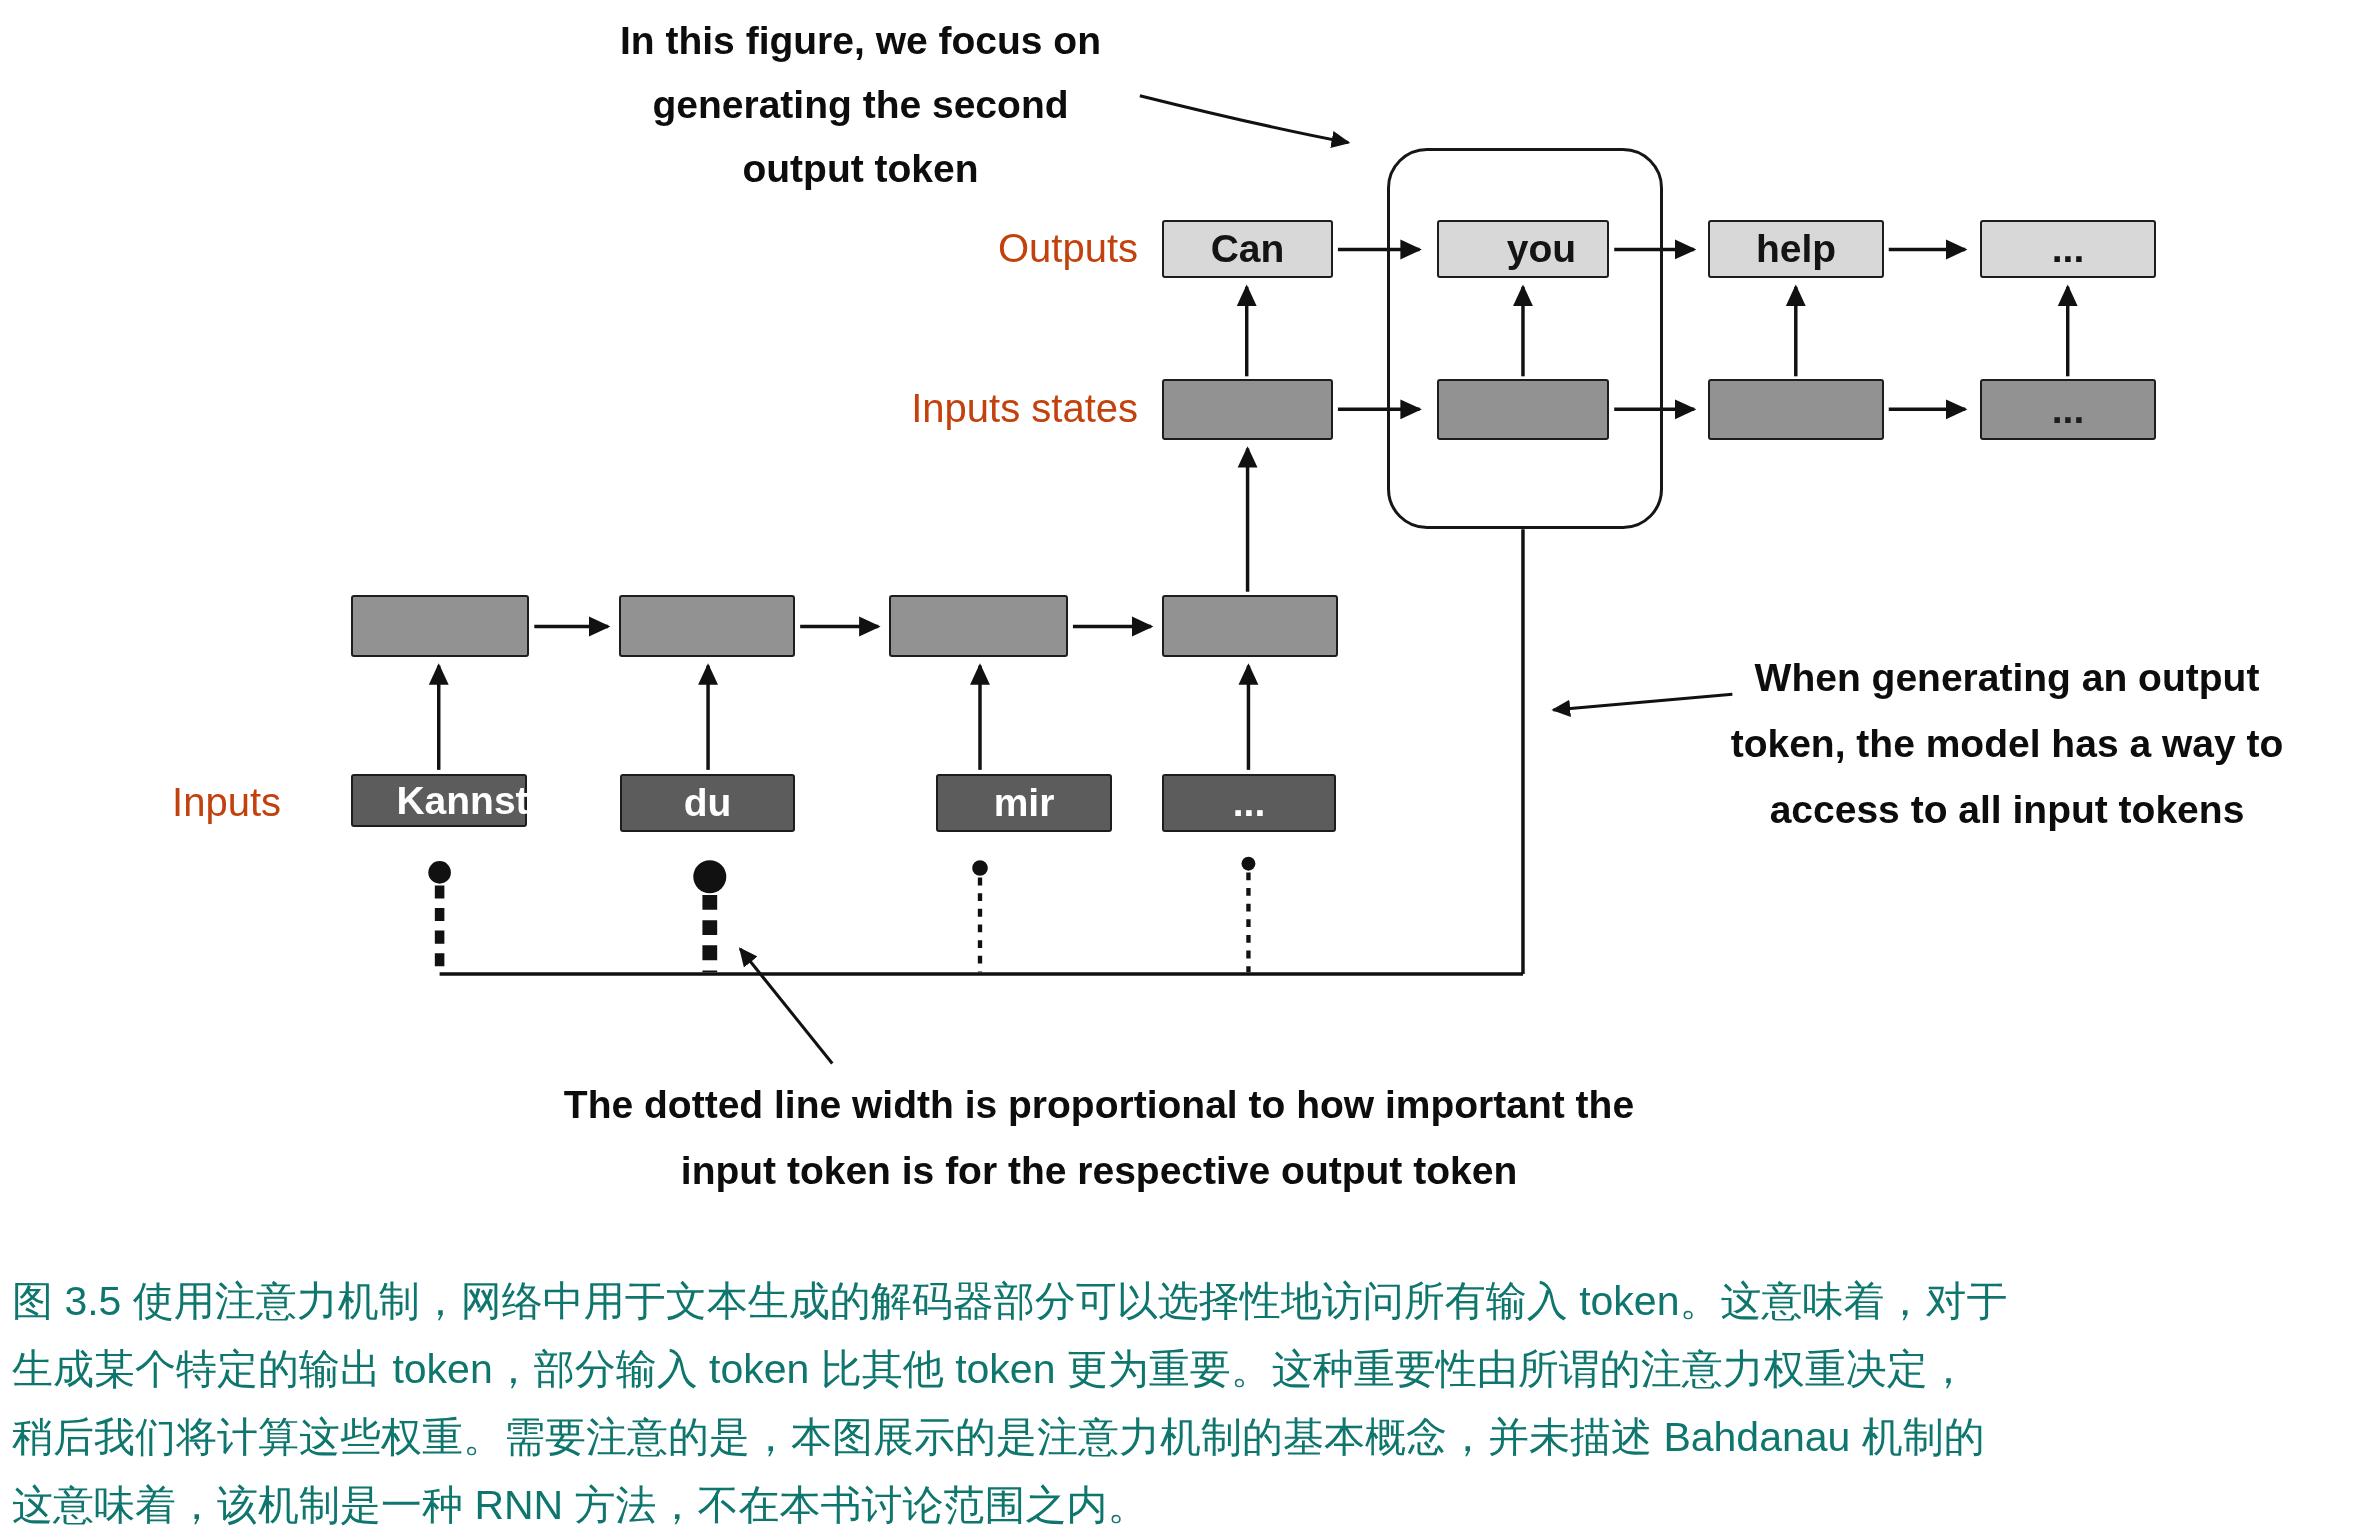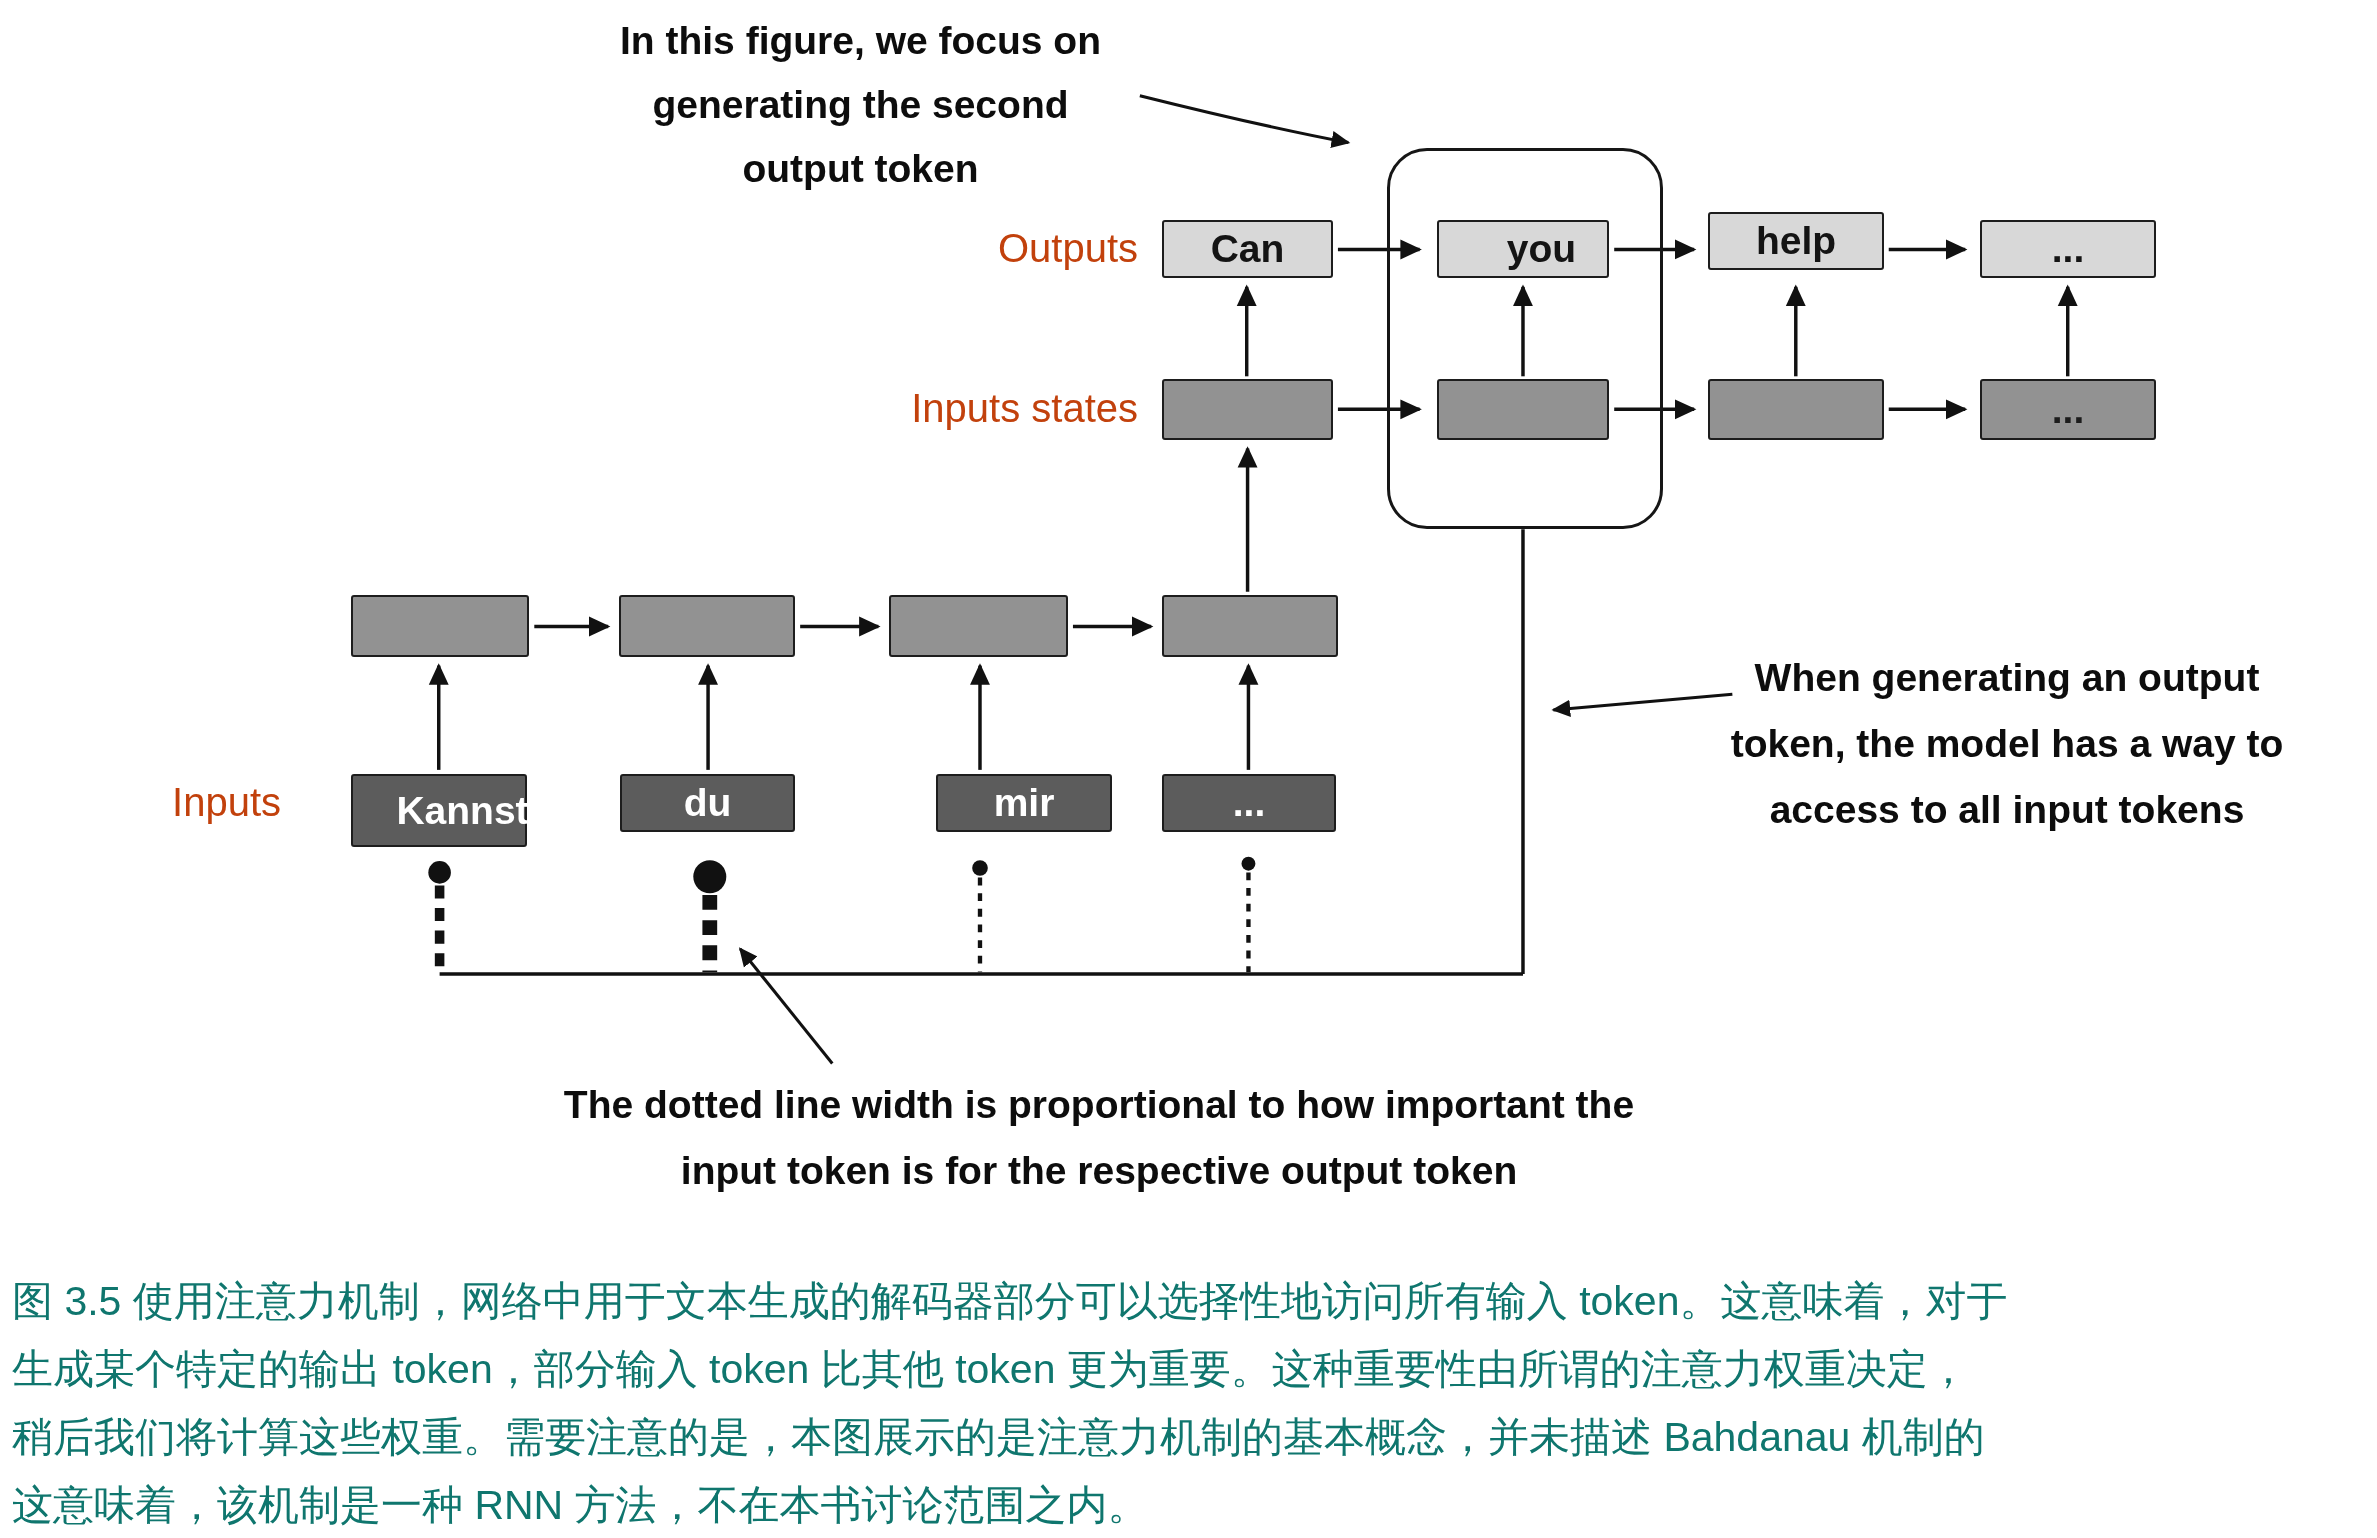--- a/index.html
+++ b/index.html
@@ -110,34 +110,34 @@
     <div>The dotted line width is proportional to how important the</div>
     <div>input token is for the respective output token</div>
   </div>
 
   <div class="row-label" style="left:782px; top:226px; width:356px;">Outputs</div>
   <div class="row-label" style="left:695px; top:386px; width:443px;">Inputs states</div>
   <div class="row-label" style="left:78px; top:780px; width:203px;">Inputs</div>
 
   <div class="box output" style="left:1162px; top:220px; width:171px; height:58px;">Can</div>
   <div class="box output" style="left:1437px; top:220px; width:172px; height:58px;padding-left:37px;">you</div>
-  <div class="box output" style="left:1708px; top:212px; width:176px; height:58px;">help</div>
+  <div class="box output" style="left:1708px; top:220px; width:176px; height:58px;">help</div>
   <div class="box output" style="left:1980px; top:220px; width:176px; height:58px;">...</div>
 
   <div class="box hstate" style="left:1162px; top:379px; width:171px; height:61px;"></div>
   <div class="box hstate" style="left:1437px; top:379px; width:172px; height:61px;"></div>
   <div class="box hstate" style="left:1708px; top:379px; width:176px; height:61px;"></div>
   <div class="box hstate" style="left:1980px; top:379px; width:176px; height:61px;">...</div>
 
   <div class="box encoder" style="left:351px; top:595px; width:178px; height:62px;"></div>
   <div class="box encoder" style="left:619px; top:595px; width:176px; height:62px;"></div>
   <div class="box encoder" style="left:889px; top:595px; width:179px; height:62px;"></div>
   <div class="box encoder" style="left:1162px; top:595px; width:176px; height:62px;"></div>
 
-  <div class="box input" style="left:351px; top:774px; width:176px; height:73px;padding-left:47px;">Kannst</div>
+  <div class="box input" style="left:351px; top:774px; width:176px; height:53px;padding-left:47px;">Kannst</div>
   <div class="box input" style="left:620px; top:774px; width:175px; height:58px;">du</div>
   <div class="box input" style="left:892px; top:774px; width:176px; height:58px;margin-left:44px;">mir</div>
   <div class="box input" style="left:1162px; top:774px; width:174px; height:58px;">...</div>
 
   <div class="caption">
     <div>图 3.5 使用注意力机制，网络中用于文本生成的解码器部分可以选择性地访问所有输入 token。这意味着，对于</div>
     <div>生成某个特定的输出 token，部分输入 token 比其他 token 更为重要。这种重要性由所谓的注意力权重决定，</div>
     <div>稍后我们将计算这些权重。需要注意的是，本图展示的是注意力机制的基本概念，并未描述 Bahdanau 机制的</div>
     <div>这意味着，该机制是一种 RNN 方法，不在本书讨论范围之内。</div>
   </div>

